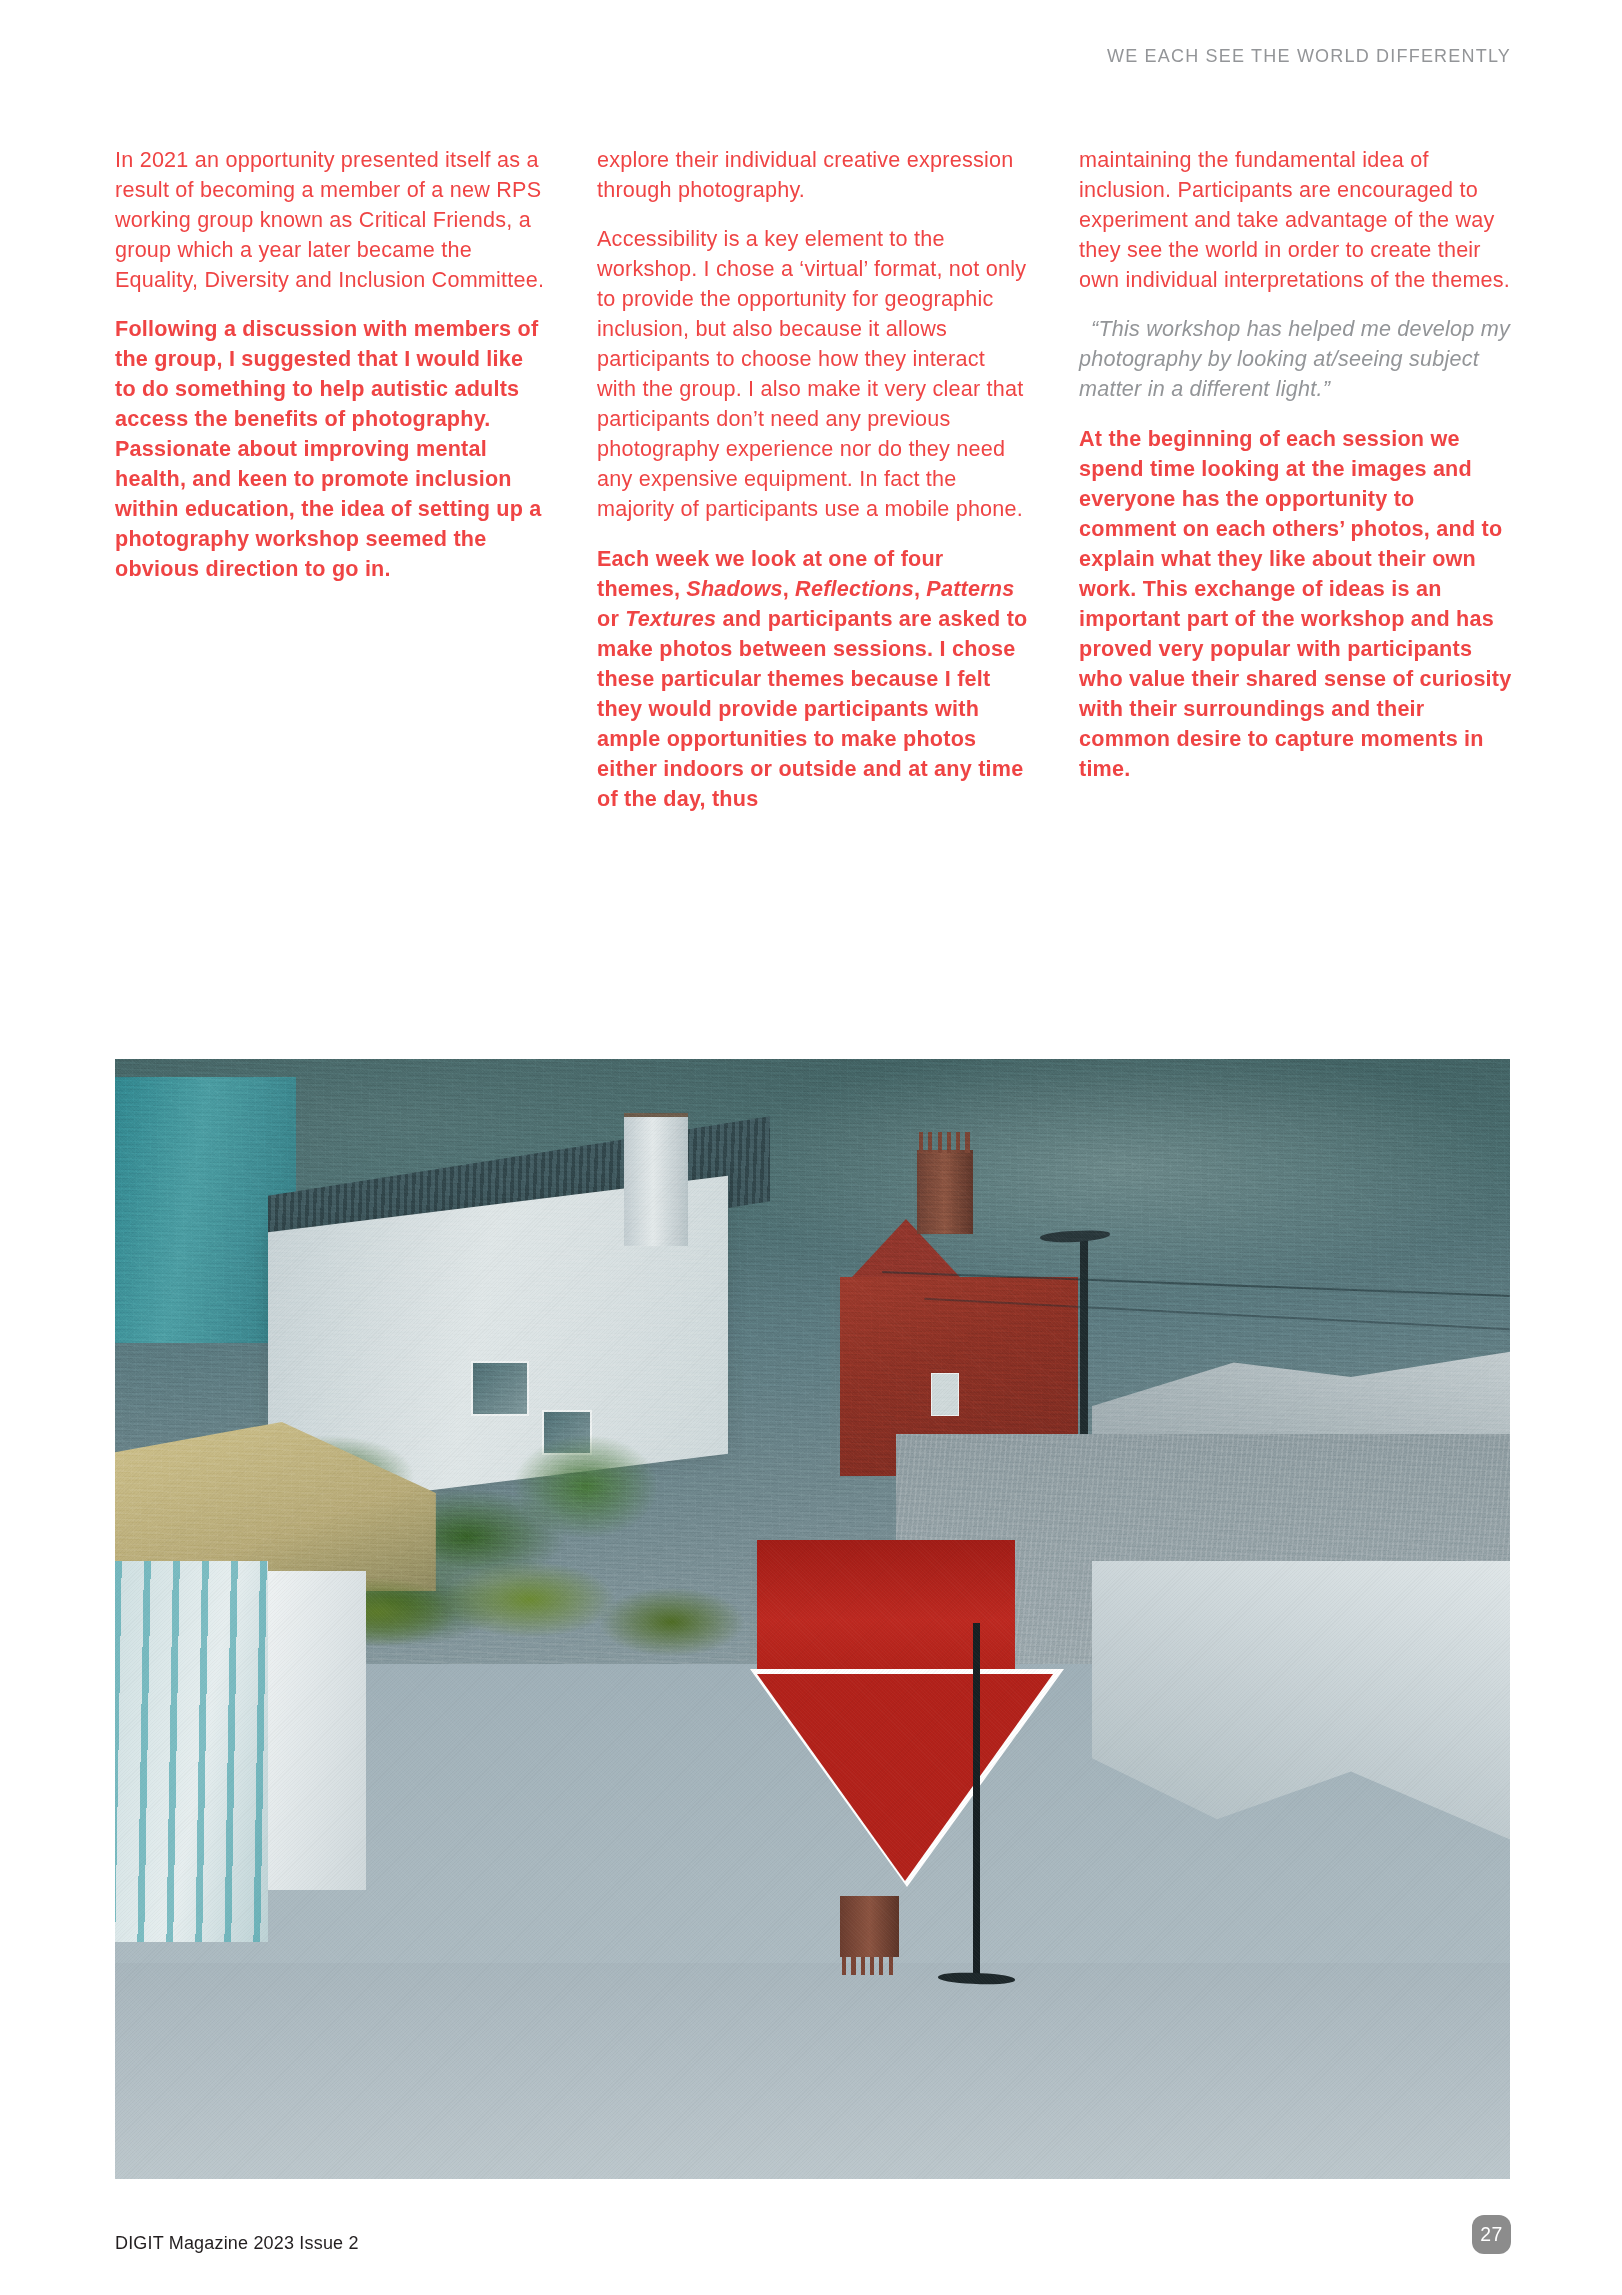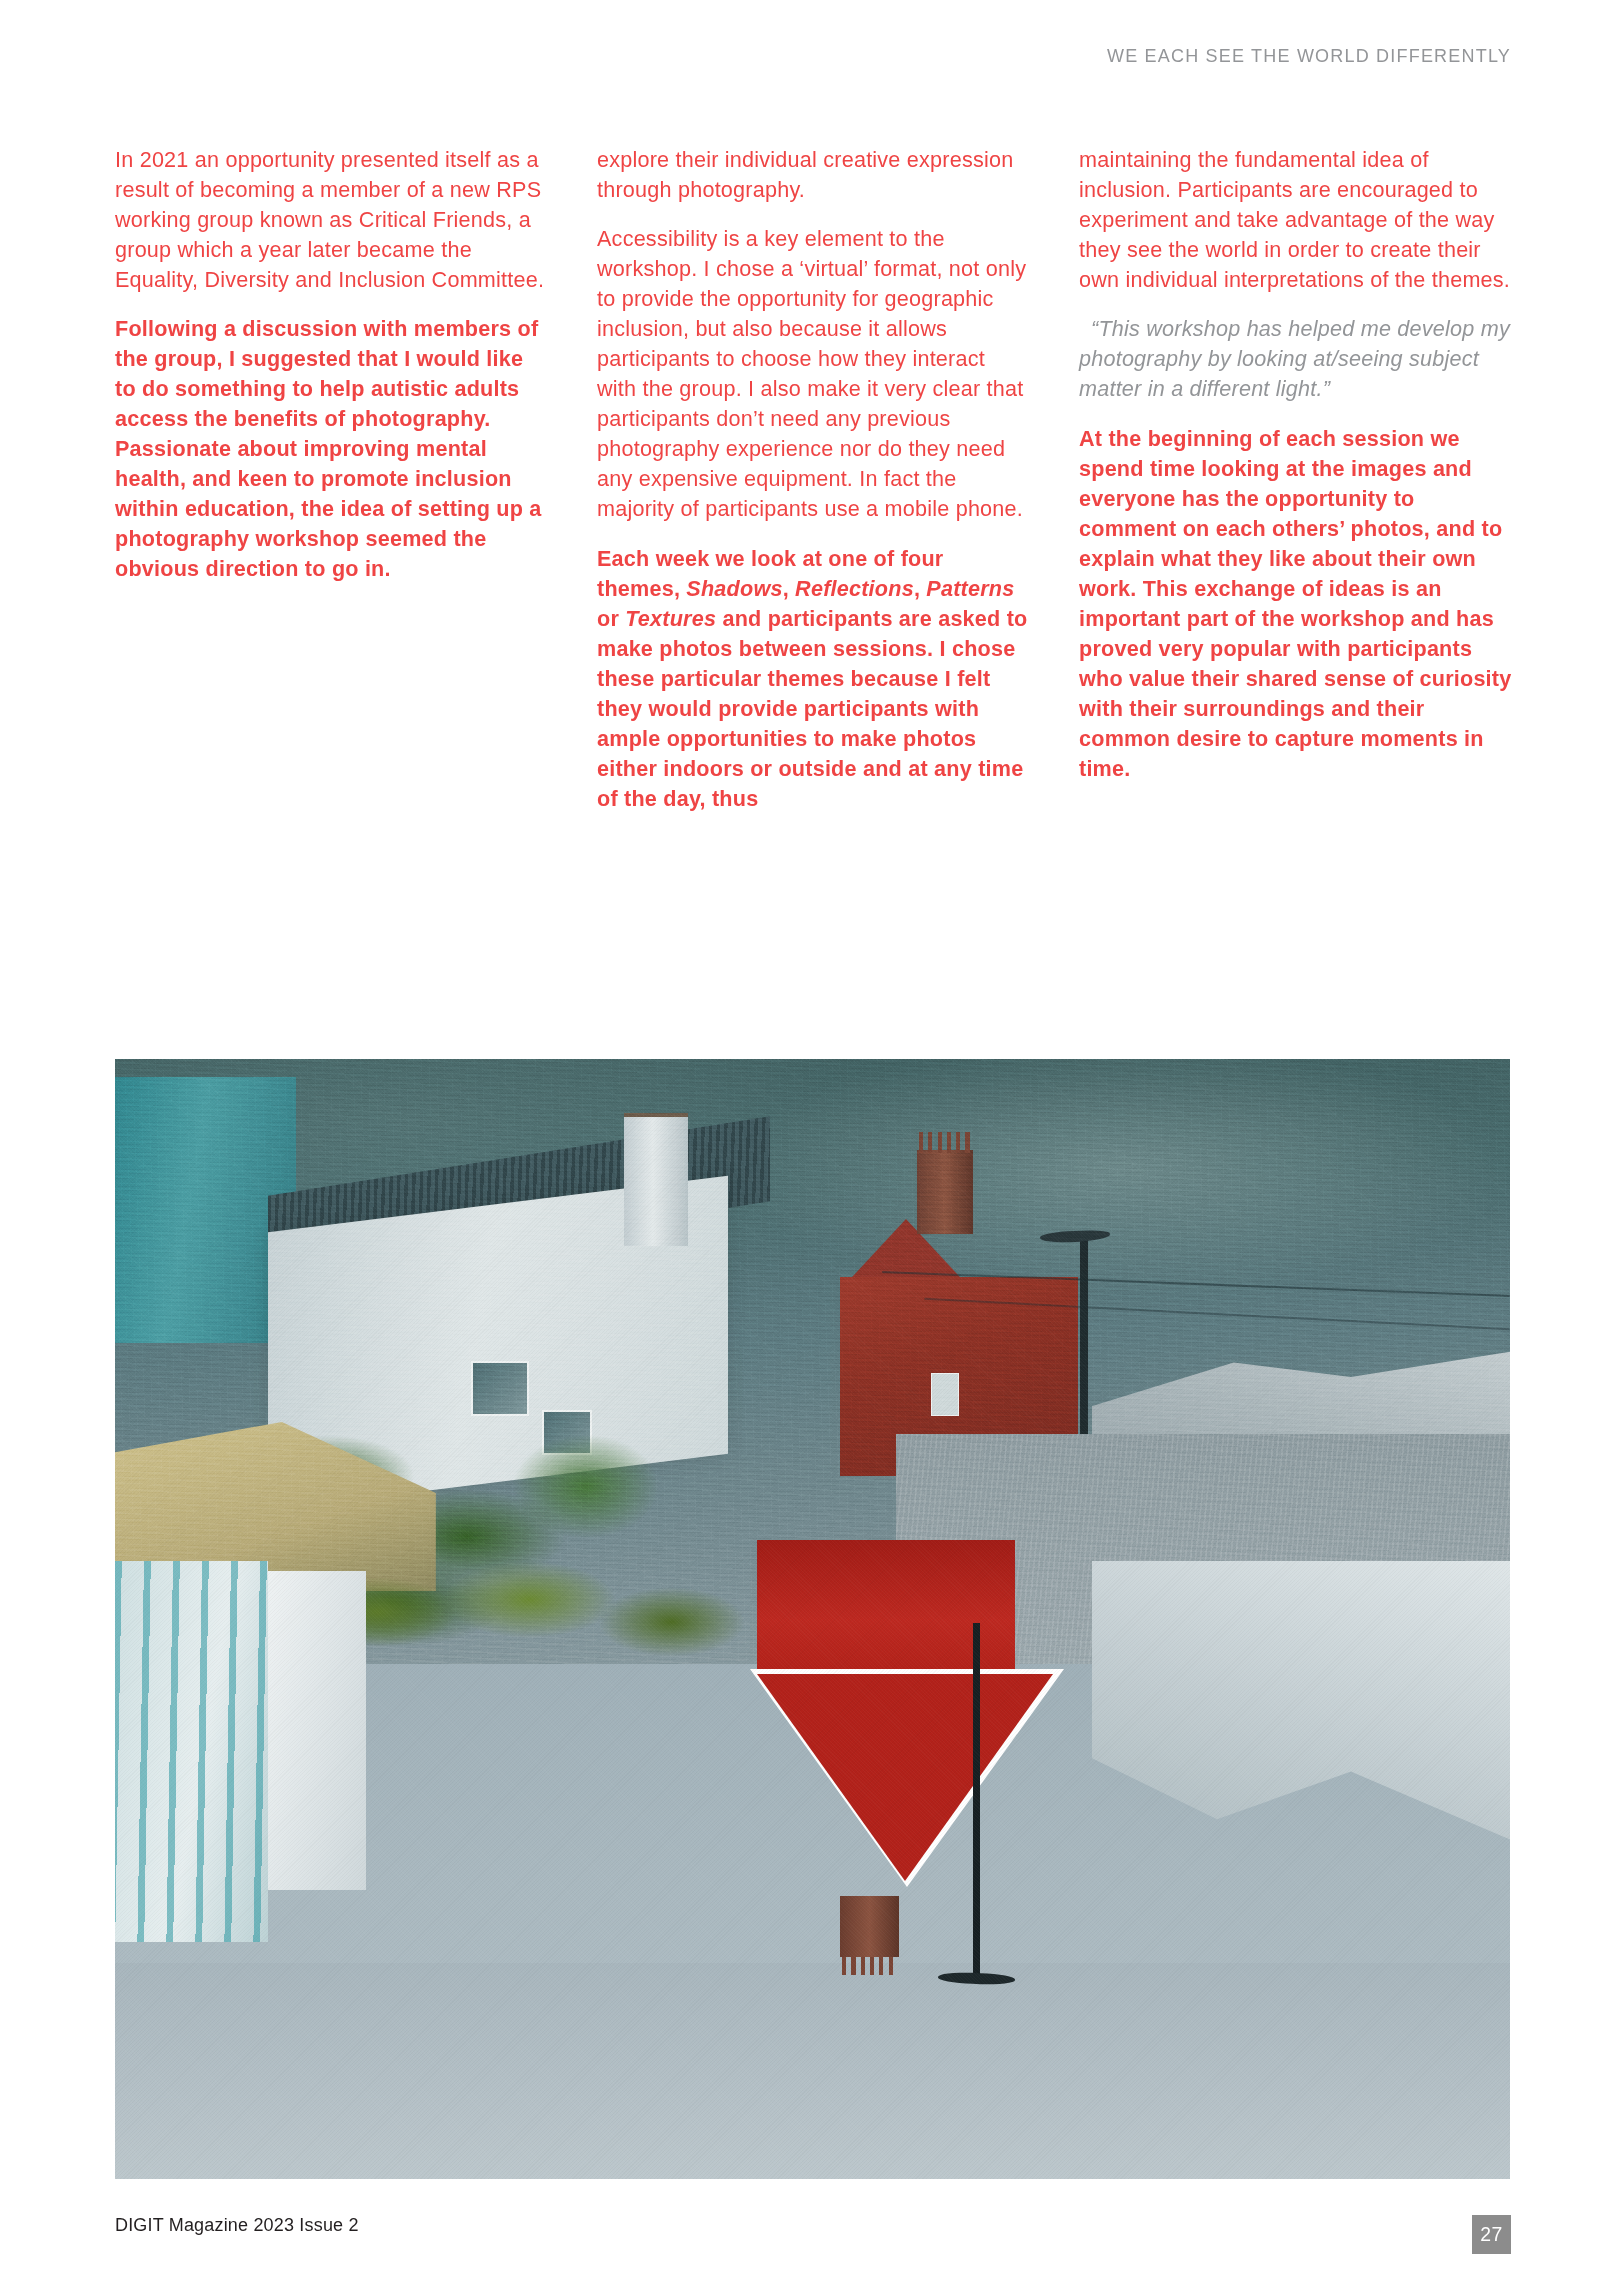--- a/index.html
+++ b/index.html
@@ -359,39 +359,40 @@
     pointer-events: none;
   }
 
   
   .page-footer {
     position: absolute;
     left: 115px;
     bottom: 41px;
     width: 1396px;
     display: flex;
-    align-items: flex-start;
+    align-items: flex-end;
     justify-content: space-between;
     margin-top: 41px;
   }
   .footer-credit {
     font-size: 18px;
     color: #231f20;
     letter-spacing: 0.01em;
   }
   .page-badge {
     width: 39px;
     height: 39px;
     background: #8c8c8c;
     color: #ffffff;
     font-size: 19.4px;
     display: flex;
     align-items: center;
     justify-content: center;
     letter-spacing: 0.4px;
+    border-radius: 12px;
   }
 </style>
 </head>
 <body>
 
 <div class="page-header">
   <div class="header-title">WE EACH SEE THE WORLD DIFFERENTLY</div>
 </div>
 
 <div class="article">

